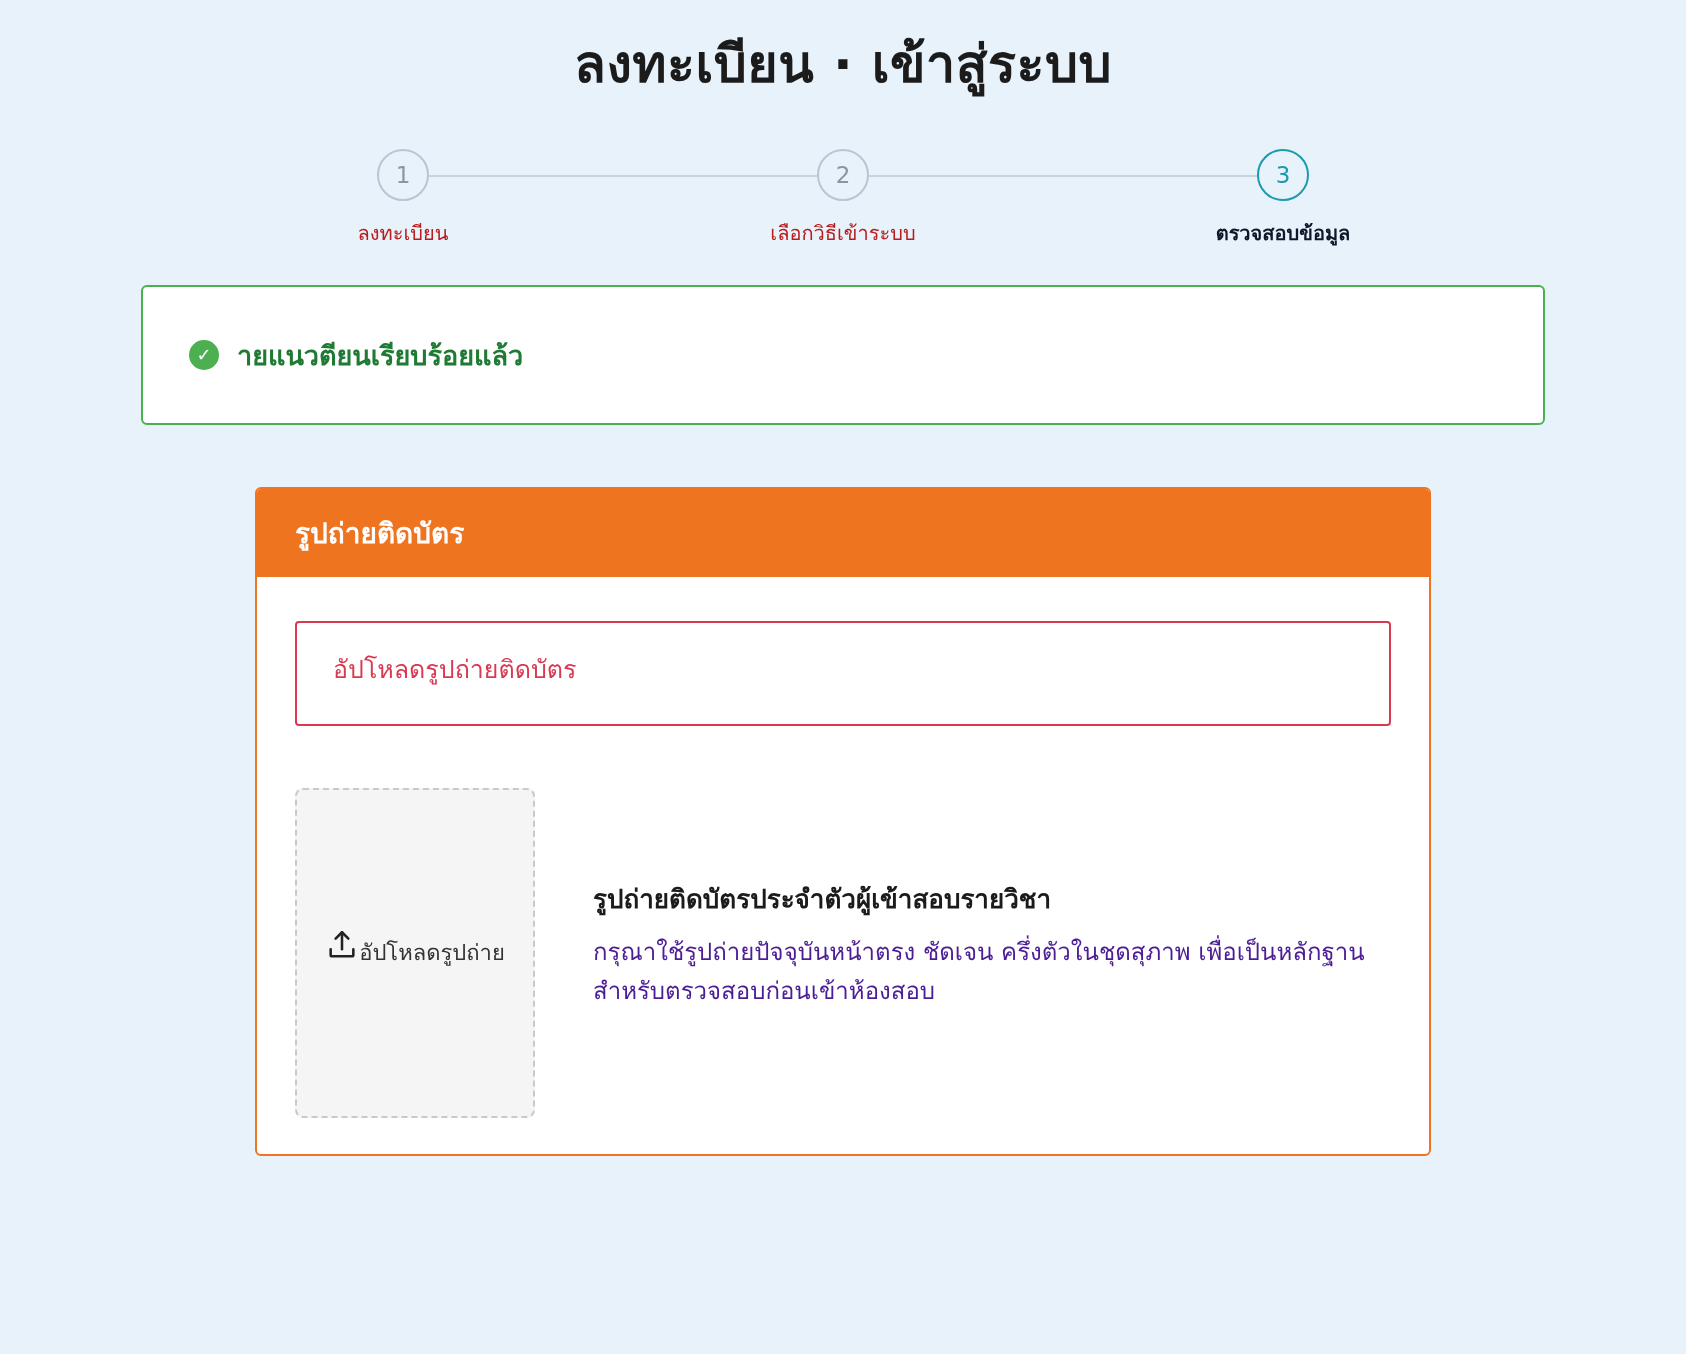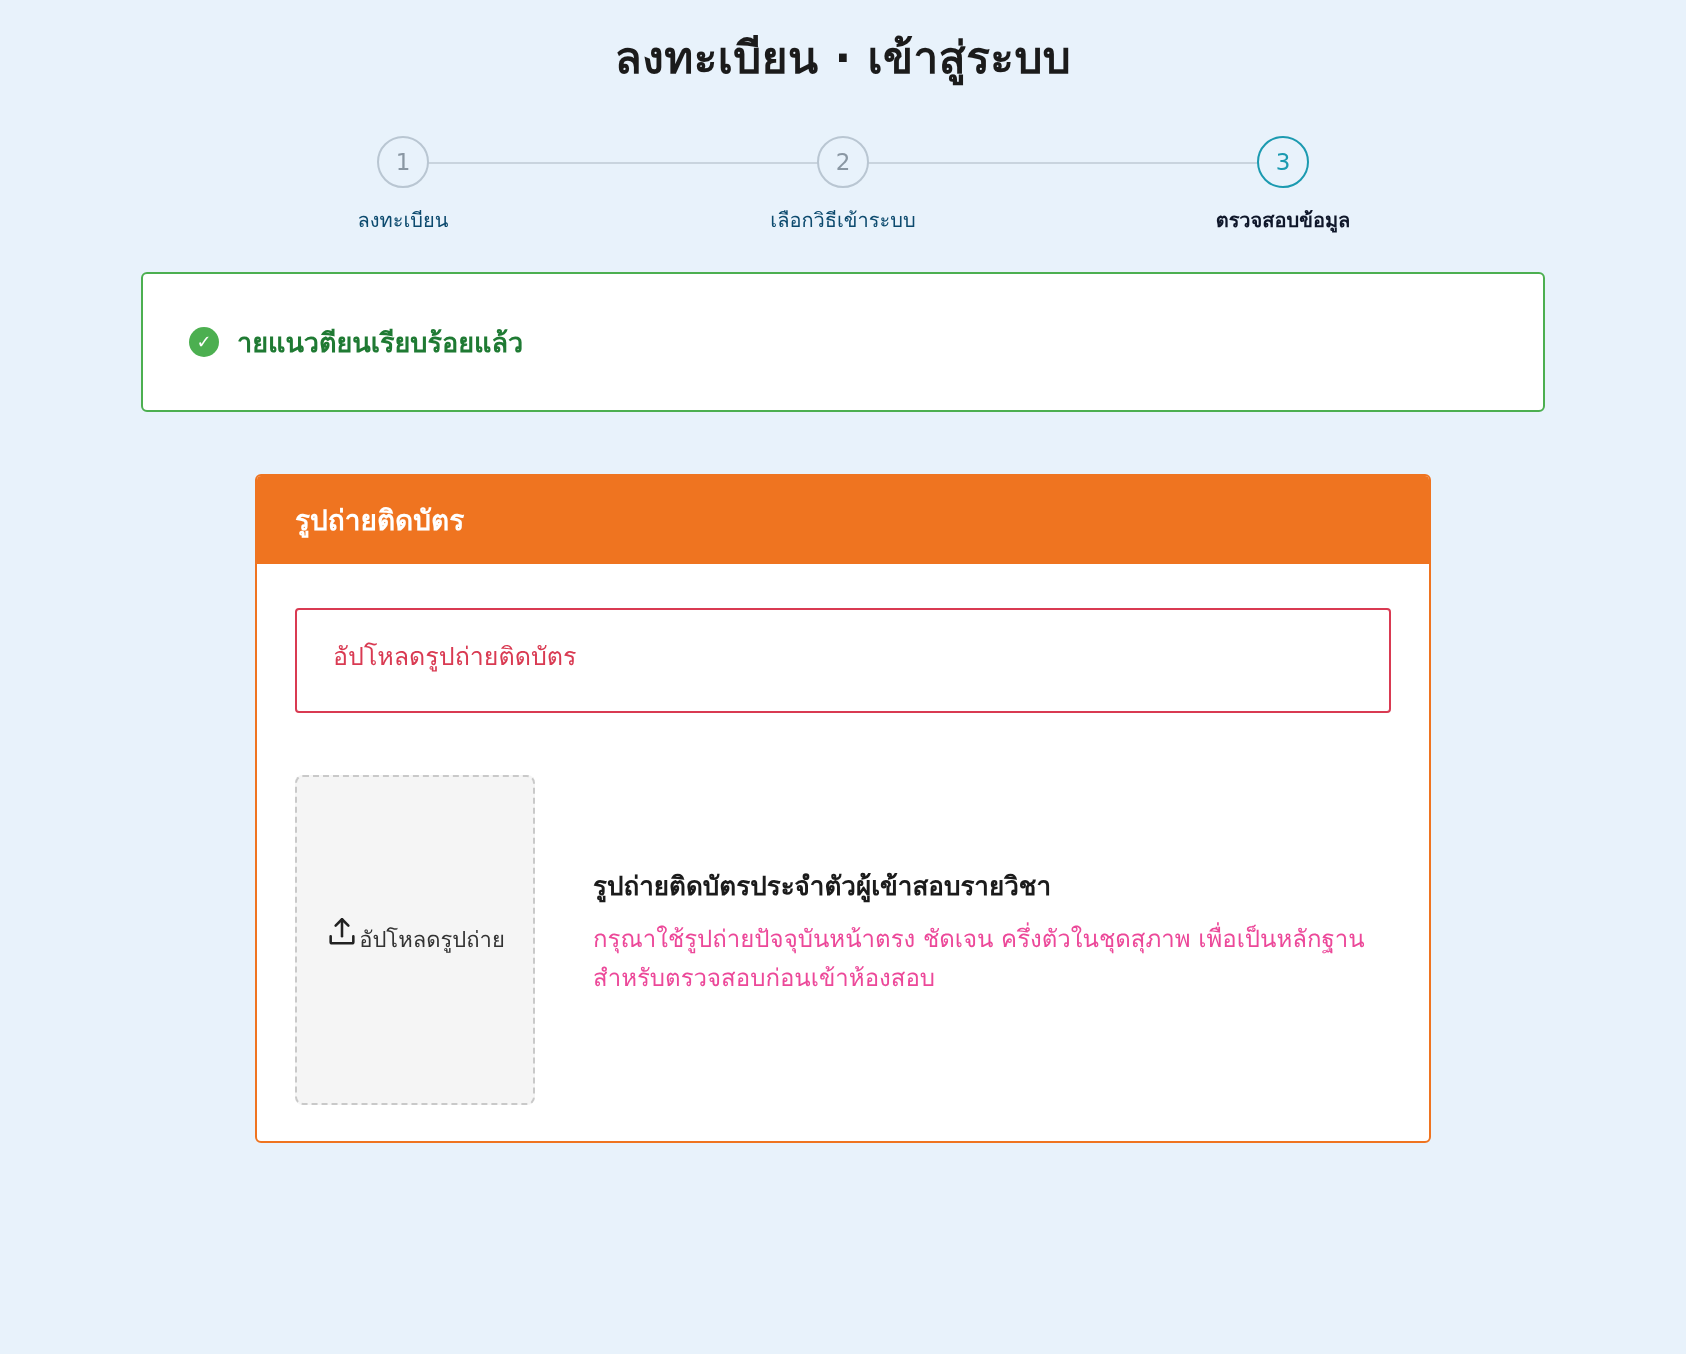--- a/index.html
+++ b/index.html
@@ -14,21 +14,21 @@
   }
   .page {
     width: 1686px;
     min-height: 1354px;
     background: #e8f2fb;
     padding: 0;
     position: relative;
   }
   .page-title {
     text-align: center;
-    font-size: 44px;
+    font-size: 52px;
     font-weight: bold;
     color: #1b1b1b;
     padding-top: 22px;
     letter-spacing: .5px;
   }
   
   .stepper {
     margin: 44px auto 0 auto;
     width: 1100px;
     position: relative;
@@ -64,21 +64,21 @@
     margin: 0 auto;
     text-align: center;
   }
   .step.active .step-circle {
     border-color: #1b9ab0;
     color: #1b9ab0;
   }
   .step-label {
     margin-top: 16px;
     font-size: 20px;
-    color: #0c4a6e;
+    color: #b91c1c;
   }
   .step.active .step-label {
     color: #0f172a;
     font-weight: bold;
   }
   
   .alert-success {
     margin: 26px auto 0 auto;
     width: 1404px;
     min-height: 140px;
@@ -164,21 +164,21 @@
     max-width: 1000px;
   }
   .upload-desc-title {
     font-size: 26px;
     font-weight: bold;
     color: #1b1b1b;
     margin-bottom: 14px;
   }
   .upload-desc-body {
     font-size: 24px;
-    color: #ec4899;
+    color: #4c1d95;
     line-height: 1.65;
   }
 </style>
 </head>
 <body>
 
 <div class="page">
 
   <div class="page-title">ลงทะเบียน · เข้าสู่ระบบ</div>
 

